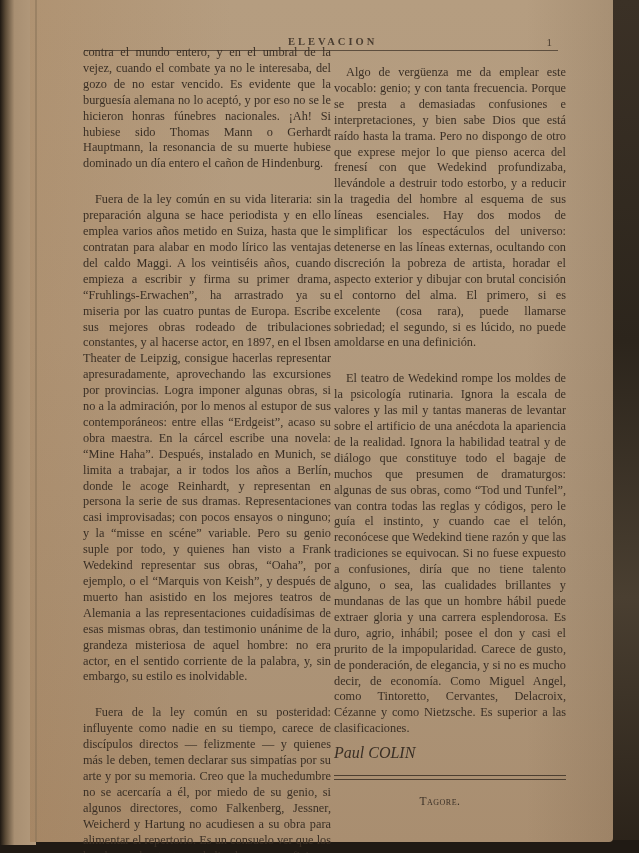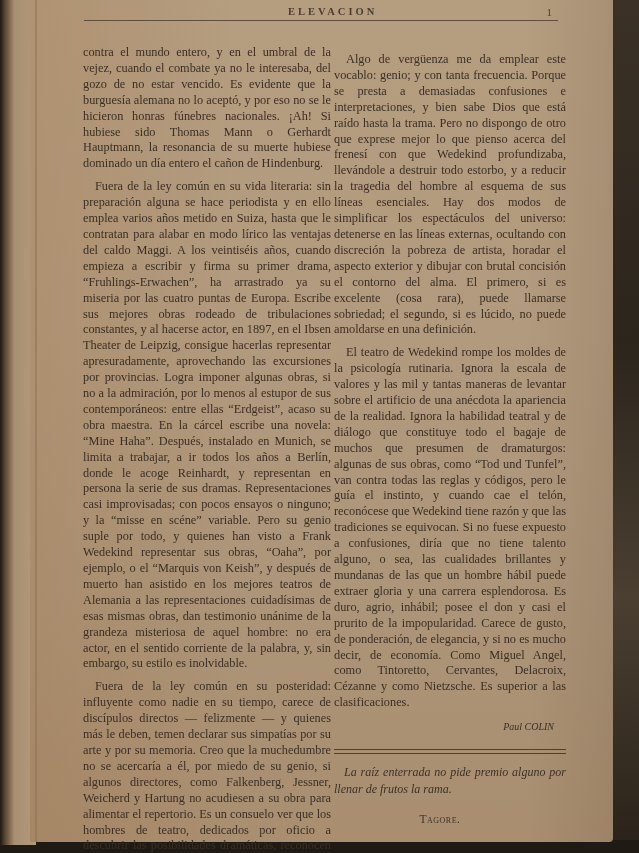--- a/index.html
+++ b/index.html
@@ -29,47 +29,47 @@
     content:""; position:absolute; inset:0;
     background: linear-gradient(90deg, rgba(150,100,50,0.18) 0%, rgba(0,0,0,0) 35%, rgba(0,0,0,0) 85%, rgba(70,50,30,0.12) 100%);
     pointer-events:none;
   }
   .fold {
     position:absolute; left:35px; top:0; width:2px; height:842px;
     background:#8b745a; opacity:.55;
   }
 
   .header {
-    position:absolute; left:84px; top:6px; width:474px; height:16px;
+    position:absolute; left:84px; top:36px; width:474px; height:16px;
   }
   .header .title {
     position:absolute; left:204px; top:0; font-size:10.5px; letter-spacing:3px;
     color:#4a3d30; font-weight:bold;
   }
   .header .pageno {
     position:absolute; right:6px; top:0; font-size:11px; color:#4a3d30;
   }
   .header .rule {
     position:absolute; left:0; top:14px; width:474px; height:1px; background:#5d4e3e;
   }
 
   .col {
     position:absolute; top:45px; width:248px;
     font-size:12.3px; line-height:15.9px; color:#3a2f25;
     text-align:justify; hyphens:manual;
   }
   .col.left { left:83px; }
   .col.right { left:334px; width:232px; }
   .col p { margin:0; text-indent:0; }
-  .col p.ind { text-indent:12px; margin-top:7px; }
+  .col p.ind { text-indent:12px; margin-top:20px; }
   .col p.first { text-indent:0; }
 
   .signature {
-    text-align:right; font-style:italic; margin-top:8px; padding-right:12px;
-    font-size:10px; color:#3a2f25;
+    text-align:left; font-style:italic; margin-top:8px; padding-right:12px;
+    font-size:16px; color:#3a2f25;
   }
   .dbl-rule {
     margin-top:14px; height:3px; border-top:1px solid #4d3f31; border-bottom:1px solid #4d3f31;
   }
   .quote {
     font-style:italic; margin-top:10px; text-indent:10px;
     font-size:12px; line-height:17px; color:#3c3127; text-align:justify;
   }
   .attrib {
     text-align:center; font-variant:small-caps; font-size:11.5px;
@@ -96,16 +96,15 @@
   <p class="first">contra el mundo entero, y en el umbral de la vejez, cuando el combate ya no le interesaba, del gozo de no estar vencido. Es evidente que la burguesía alemana no lo aceptó, y por eso no se le hicieron honras fúnebres nacionales. ¡Ah! Si hubiese sido Thomas Mann o Gerhardt Hauptmann, la resonancia de su muerte hubiese dominado un día entero el cañon de Hindenburg.</p>
   <p class="ind">Fuera de la ley común en su vida literaria: sin preparación alguna se hace periodista y en ello emplea varios años metido en Suiza, hasta que le contratan para alabar en modo lírico las ventajas del caldo Maggi. A los veintiséis años, cuando empieza a escribir y firma su primer drama, “Fruhlings-Erwachen”, ha arrastrado ya su miseria por las cuatro puntas de Europa. Escribe sus mejores obras rodeado de tribulaciones constantes, y al hacerse actor, en 1897, en el Ibsen Theater de Leipzig, consigue hacerlas representar apresuradamente, aprovechando las excursiones por provincias. Logra imponer algunas obras, si no a la admiración, por lo menos al estupor de sus contemporáneos: entre ellas “Erdgeist”, acaso su obra maestra. En la cárcel escribe una novela: “Mine Haha”. Después, instalado en Munich, se limita a trabajar, a ir todos los años a Berlín, donde le acoge Reinhardt, y representan en persona la serie de sus dramas. Representaciones casi improvisadas; con pocos ensayos o ninguno; y la “misse en scéne” variable. Pero su genio suple por todo, y quienes han visto a Frank Wedekind representar sus obras, “Oaha”, por ejemplo, o el “Marquis von Keish”, y después de muerto han asistido en los mejores teatros de Alemania a las representaciones cuidadísimas de esas mismas obras, dan testimonio unánime de la grandeza misteriosa de aquel hombre: no era actor, en el sentido corriente de la palabra, y, sin embargo, su estilo es inolvidable.</p>
   <p class="ind">Fuera de la ley común en su posteridad: influyente como nadie en su tiempo, carece de discípulos directos — felizmente — y quienes más le deben, temen declarar sus simpatías por su arte y por su memoria. Creo que la muchedumbre no se acercaría a él, por miedo de su genio, si algunos directores, como Falkenberg, Jessner, Weicherd y Hartung no acudiesen a su obra para alimentar el repertorio. Es un consuelo ver que los hombres de teatro, dedicados por oficio a descubrir las posibilidades dramáticas, reconocen unánime-</p>
 </div>
 
 <div class="col right">
   <p class="ind">Algo de vergüenza me da emplear este vocablo: genio; y con tanta frecuencia. Porque se presta a demasiadas confusiones e interpretaciones, y bien sabe Dios que está raído hasta la trama. Pero no dispongo de otro que exprese mejor lo que pienso acerca del frenesí con que Wedekind profundizaba, llevándole a destruir todo estorbo, y a reducir la tragedia del hombre al esquema de sus líneas esenciales. Hay dos modos de simplificar los espectáculos del universo: detenerse en las líneas externas, ocultando con discreción la pobreza de artista, horadar el aspecto exterior y dibujar con brutal concisión el contorno del alma. El primero, si es excelente (cosa rara), puede llamarse sobriedad; el segundo, si es lúcido, no puede amoldarse en una definición.</p>
   <p class="ind">El teatro de Wedekind rompe los moldes de la psicología rutinaria. Ignora la escala de valores y las mil y tantas maneras de levantar sobre el artificio de una anécdota la apariencia de la realidad. Ignora la habilidad teatral y de diálogo que constituye todo el bagaje de muchos que presumen de dramaturgos: algunas de sus obras, como “Tod und Tunfel”, van contra todas las reglas y códigos, pero le guía el instinto, y cuando cae el telón, reconócese que Wedekind tiene razón y que las tradiciones se equivocan. Si no fuese expuesto a confusiones, diría que no tiene talento alguno, o sea, las cualidades brillantes y mundanas de las que un hombre hábil puede extraer gloria y una carrera esplendorosa. Es duro, agrio, inhábil; posee el don y casi el prurito de la impopularidad. Carece de gusto, de ponderación, de elegancia, y si no es mucho decir, de economía. Como Miguel Angel, como Tintoretto, Cervantes, Delacroix, Cézanne y como Nietzsche. Es superior a las clasificaciones.</p>
   <div class="signature">Paul COLIN</div>
   <div class="dbl-rule"></div>
-  <div class="quote">La raíz enterrada no pide premio alguno por llenar de frutos la rama.</div>
   <div class="attrib">Tagore.</div>
 
 </div>
 
 </body></html>

